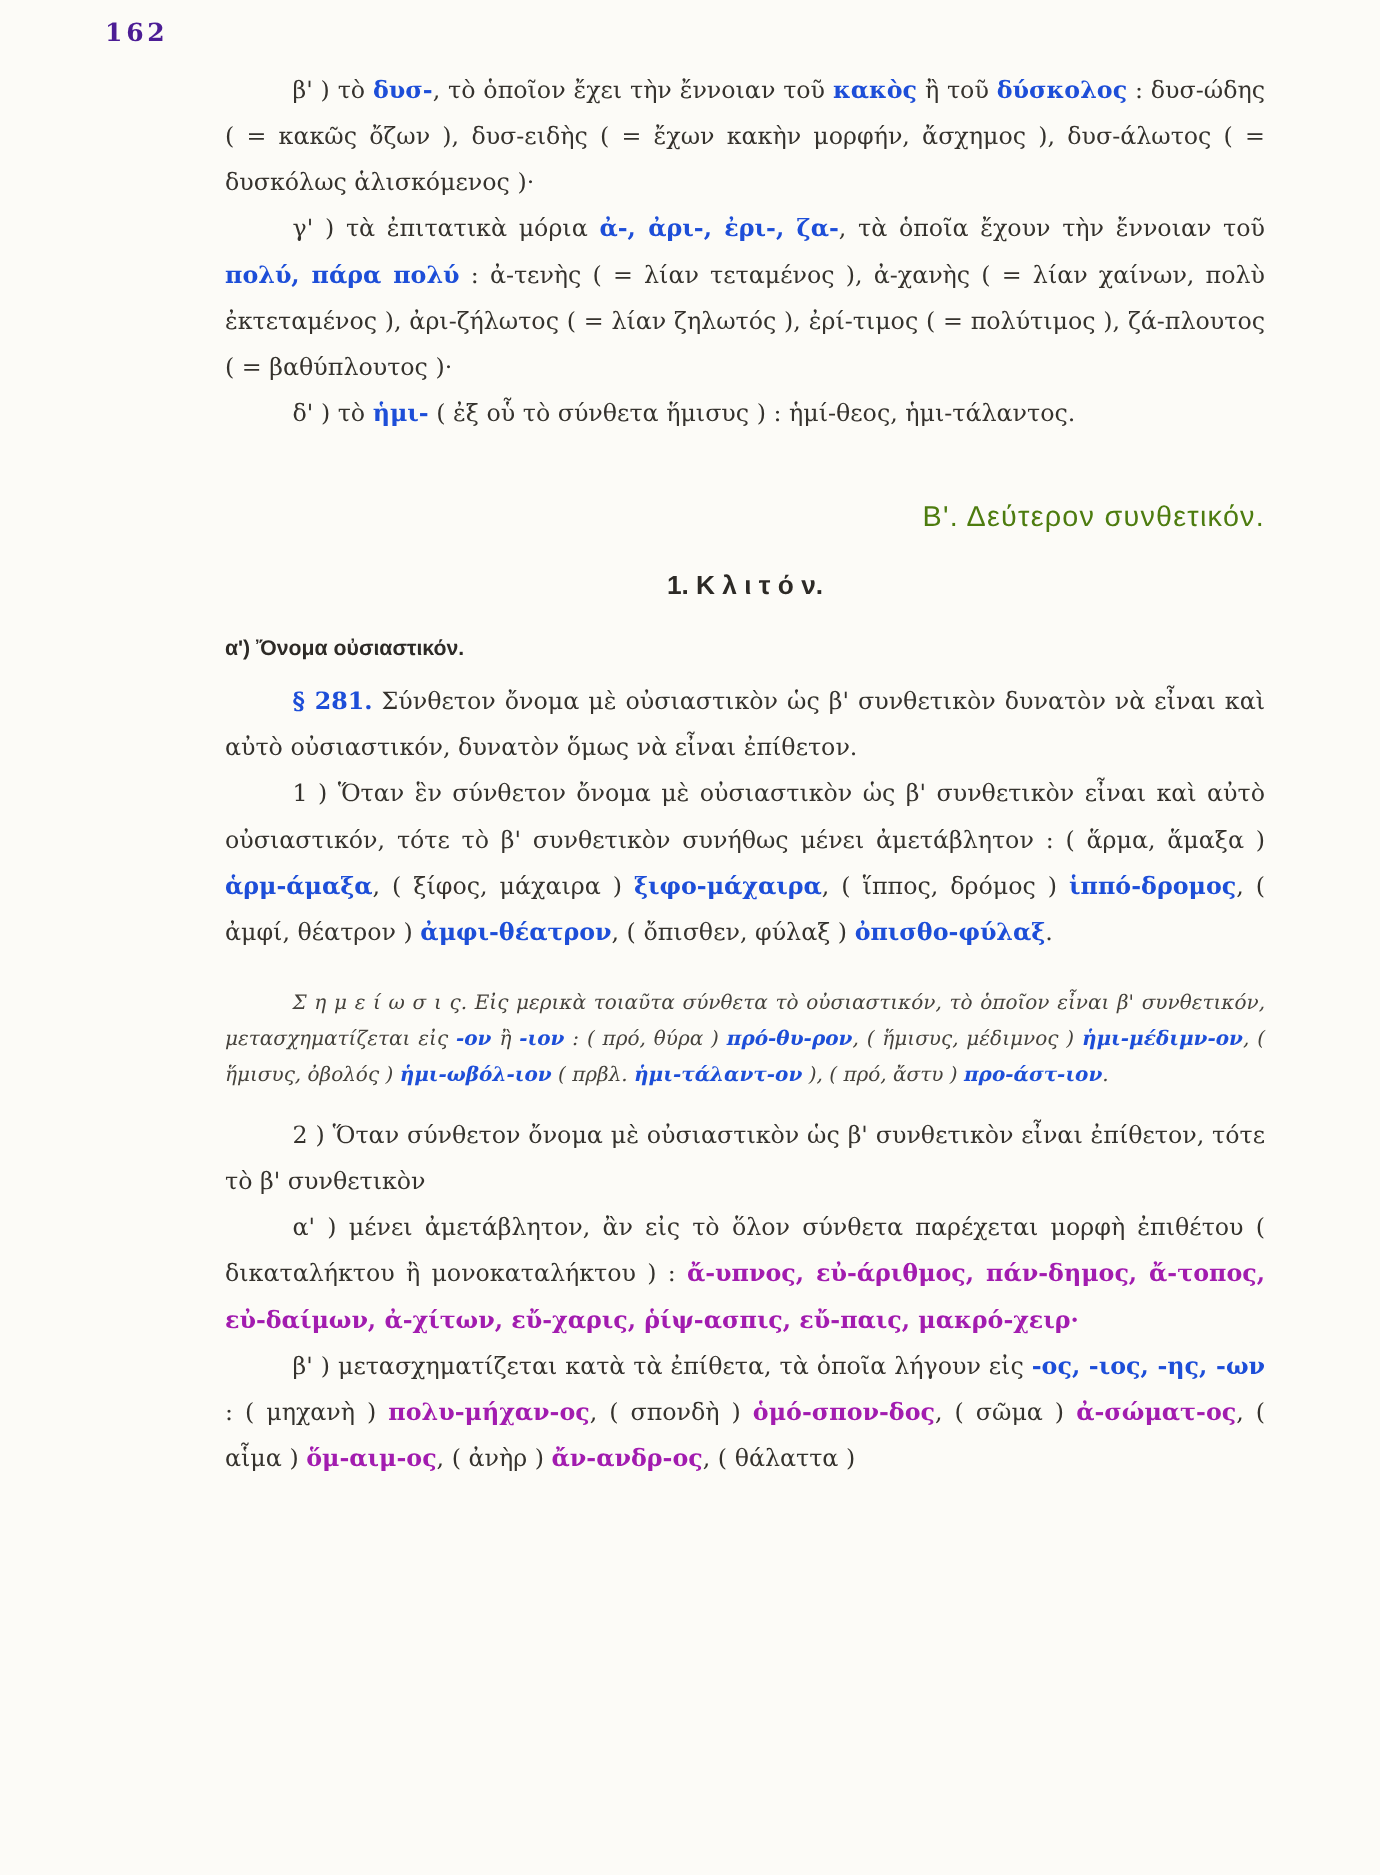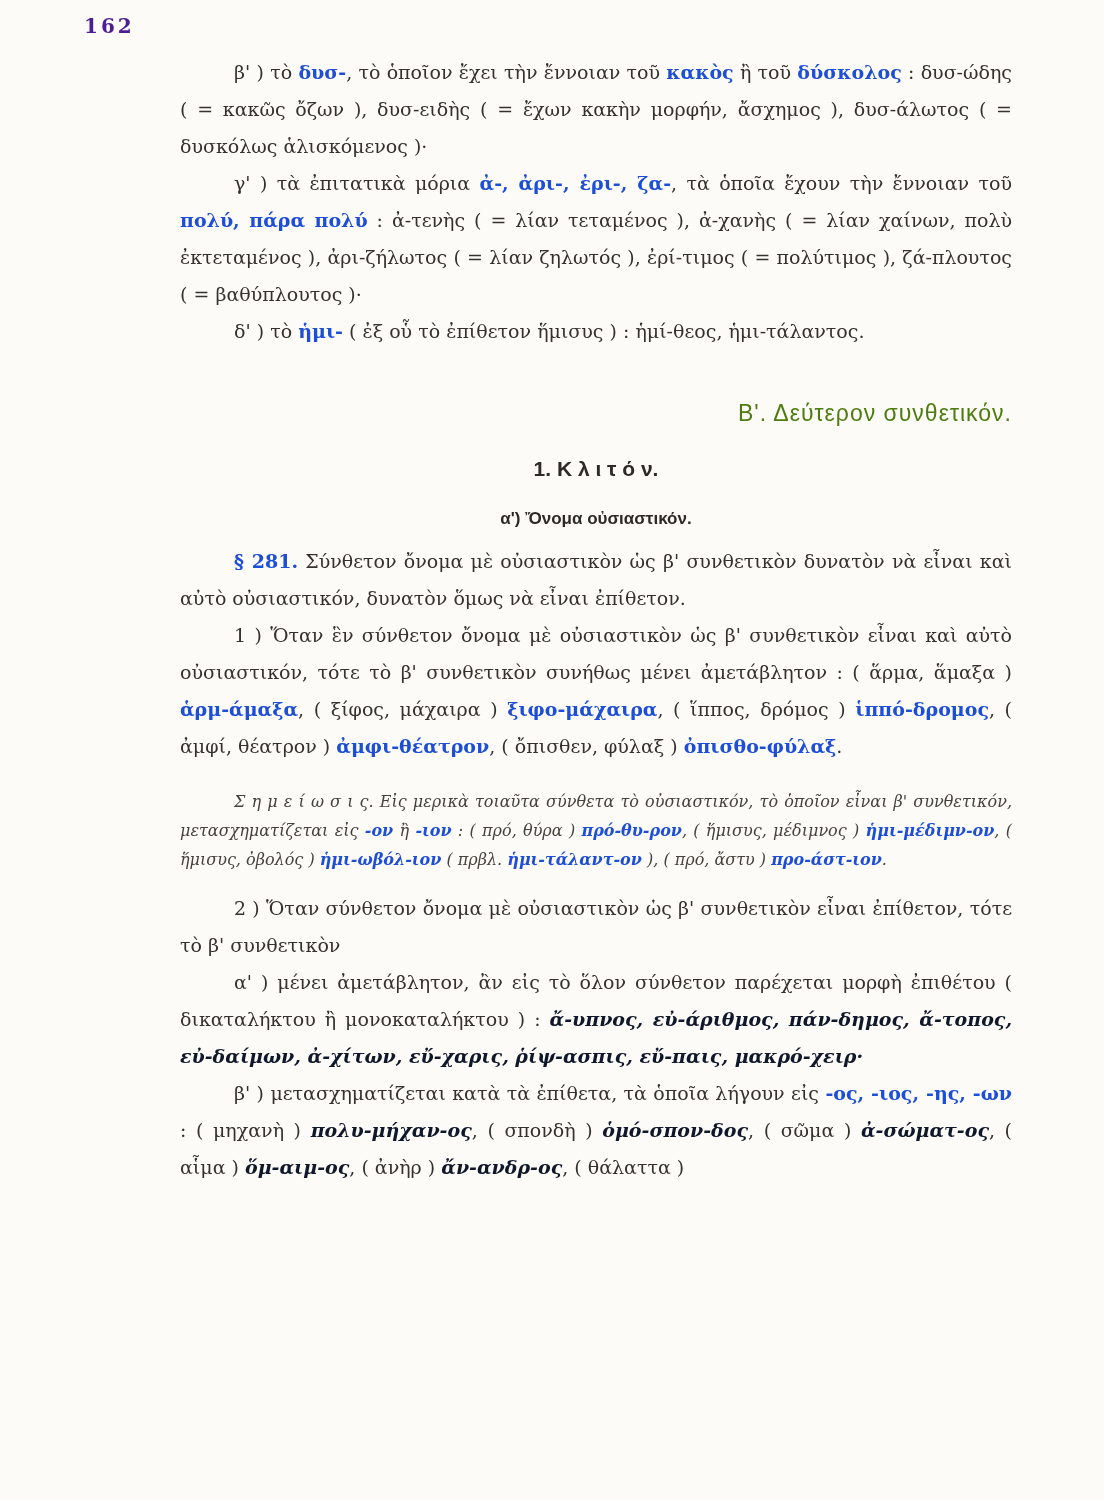--- a/index.html
+++ b/index.html
@@ -31,39 +31,39 @@
     font-size:23px;letter-spacing:1px;text-align:right;text-indent:0;
     margin:50px 0 4px;color:#4d7c0f;font-weight:normal;
   }
   .blk-h2{
     font-family:Liberation Sans, sans-serif;
     font-size:21px;font-weight:bold;text-align:center;text-indent:0;
     margin:30px 0 4px;color:#2d2a26;
   }
   .blk-h3{
     font-family:"Liberation Sans","DejaVu Sans",sans-serif;
-    font-size:17px;font-weight:bold;text-align:center;text-indent:0;
+    font-size:17px;font-weight:bold;text-indent:0;
     margin:28px 0 14px;color:#2d2a26;
   }
   .run-b{font-weight:bold;color:#1d4ed8;}
   .run-i{}
-  .run-bi{font-weight:bold;font-style:italic;color:#0f172a;margin-top:16px;}
+  .run-bi{font-weight:bold;color:#a21caf;margin-top:16px;}
 </style>
 </head>
 <body>
 
 <div class="page">
   <div class="page-number">162</div>
   <div class="text-column">
       <p class="blk-p"><span>β' ) τὸ </span><span class="run-b">δυσ-</span><span>, τὸ ὁποῖον ἔχει τὴν ἔννοιαν τοῦ </span><span class="run-b">κακὸς</span><span> ἢ τοῦ </span><span class="run-b">δύσκολος</span><span> : </span><span class="run-i">δυσ-ώδης</span><span> ( = κακῶς ὄζων ), </span><span class="run-i">δυσ-ειδὴς</span><span> ( = ἔχων κακὴν μορφήν, ἄσχημος ), </span><span class="run-i">δυσ-άλωτος</span><span> ( = δυσκόλως ἁλισκόμενος )·</span></p>
       <p class="blk-p"><span>γ' ) τὰ ἐπιτατικὰ μόρια </span><span class="run-b">ἀ-, ἀρι-, ἐρι-, ζα-</span><span>, τὰ ὁποῖα ἔχουν τὴν ἔννοιαν τοῦ </span><span class="run-b">πολύ, πάρα πολύ</span><span> : </span><span class="run-i">ἀ-τενὴς</span><span> ( = λίαν τεταμένος ), </span><span class="run-i">ἀ-χανὴς</span><span> ( = λίαν χαίνων, πολὺ ἐκτεταμένος ), </span><span class="run-i">ἀρι-ζήλωτος</span><span> ( = λίαν ζηλωτός ), </span><span class="run-i">ἐρί-τιμος</span><span> ( = πολύτιμος ), </span><span class="run-i">ζά-πλουτος</span><span> ( = βαθύπλουτος )·</span></p>
-      <p class="blk-p"><span>δ' ) τὸ </span><span class="run-b">ἡμι-</span><span> ( ἐξ οὗ τὸ ἐπίθετον </span><span class="run-i">ἥμισυς</span><span> ) : </span><span class="run-i">ἡμί-θεος, ἡμι-τάλαντος</span><span>.</span></p>
+      <p class="blk-p"><span>δ' ) τὸ </span><span class="run-b">ἡμι-</span><span> ( ἐξ οὗ τὸ σύνθετα </span><span class="run-i">ἥμισυς</span><span> ) : </span><span class="run-i">ἡμί-θεος, ἡμι-τάλαντος</span><span>.</span></p>
       <p class="blk-h1"><span>Β'. Δεύτερον συνθετικόν.</span></p>
       <p class="blk-h2"><span>1. Κ λ ι τ ό ν.</span></p>
       <p class="blk-h3"><span>α') Ὄνομα οὐσιαστικόν.</span></p>
       <p class="blk-p"><span class="run-b">§ 281.</span><span> Σύνθετον ὄνομα μὲ οὐσιαστικὸν ὡς β' συνθετικὸν δυνατὸν νὰ εἶναι καὶ αὐτὸ οὐσιαστικόν, δυνατὸν ὅμως νὰ εἶναι ἐπίθετον.</span></p>
       <p class="blk-p"><span>1 ) Ὅταν ἓν σύνθετον ὄνομα μὲ οὐσιαστικὸν ὡς β' συνθετικὸν εἶναι καὶ αὐτὸ οὐσιαστικόν, τότε τὸ β' συνθετικὸν συνήθως μένει ἀμετάβλητον : ( ἅρμα, ἅμαξα ) </span><span class="run-b">ἁρμ-άμαξα</span><span>, ( ξίφος, μάχαιρα ) </span><span class="run-b">ξιφο-μάχαιρα</span><span>, ( ἵππος, δρόμος ) </span><span class="run-b">ἱππό-δρομος</span><span>, ( ἀμφί, θέατρον ) </span><span class="run-b">ἀμφι-θέατρον</span><span>, ( ὄπισθεν, φύλαξ ) </span><span class="run-b">ὀπισθο-φύλαξ</span><span>.</span></p>
       <p class="blk-note"><span>Σ η μ ε ί ω σ ι ς. Εἰς μερικὰ τοιαῦτα σύνθετα τὸ οὐσιαστικόν, τὸ ὁποῖον εἶναι β' συνθετικόν, μετασχηματίζεται εἰς </span><span class="run-b">-ον</span><span> ἢ </span><span class="run-b">-ιον</span><span> : ( πρό, θύρα ) </span><span class="run-b">πρό-θυ-ρον</span><span>, ( ἥμισυς, μέδιμνος ) </span><span class="run-b">ἡμι-μέδιμν-ον</span><span>, ( ἥμισυς, ὀβολός ) </span><span class="run-b">ἡμι-ωβόλ-ιον</span><span> ( πρβλ. </span><span class="run-b">ἡμι-τάλαντ-ον</span><span> ), ( πρό, ἄστυ ) </span><span class="run-b">προ-άστ-ιον</span><span>.</span></p>
       <p class="blk-p"><span>2 ) Ὅταν σύνθετον ὄνομα μὲ οὐσιαστικὸν ὡς β' συνθετικὸν εἶναι ἐπίθετον, τότε τὸ β' συνθετικὸν</span></p>
-      <p class="blk-p"><span>α' ) μένει ἀμετάβλητον, ἂν εἰς τὸ ὅλον σύνθετον παρέχεται μορφὴ ἐπιθέτου ( δικαταλήκτου ἢ μονοκαταλήκτου ) : </span><span class="run-bi">ἄ-υπνος, εὐ-άριθμος, πάν-δημος, ἄ-τοπος, εὐ-δαίμων, ἀ-χίτων, εὔ-χαρις, ῥίψ-ασπις, εὔ-παις, μακρό-χειρ·</span></p>
+      <p class="blk-p"><span>α' ) μένει ἀμετάβλητον, ἂν εἰς τὸ ὅλον σύνθετα παρέχεται μορφὴ ἐπιθέτου ( δικαταλήκτου ἢ μονοκαταλήκτου ) : </span><span class="run-bi">ἄ-υπνος, εὐ-άριθμος, πάν-δημος, ἄ-τοπος, εὐ-δαίμων, ἀ-χίτων, εὔ-χαρις, ῥίψ-ασπις, εὔ-παις, μακρό-χειρ·</span></p>
       <p class="blk-p"><span>β' ) μετασχηματίζεται κατὰ τὰ ἐπίθετα, τὰ ὁποῖα λήγουν εἰς </span><span class="run-b">-ος, -ιος, -ης, -ων</span><span> : ( </span><span class="run-i">μηχανὴ</span><span> ) </span><span class="run-bi">πολυ-μήχαν-ος</span><span>, ( </span><span class="run-i">σπονδὴ</span><span> ) </span><span class="run-bi">ὁμό-σπον-δος</span><span>, ( </span><span class="run-i">σῶμα</span><span> ) </span><span class="run-bi">ἀ-σώματ-ος</span><span>, ( </span><span class="run-i">αἷμα</span><span> ) </span><span class="run-bi">ὅμ-αιμ-ος</span><span>, ( </span><span class="run-i">ἀνὴρ</span><span> ) </span><span class="run-bi">ἄν-ανδρ-ος</span><span>, ( θάλαττα )</span></p>
     </div>
 </div>
 
 </body></html>

